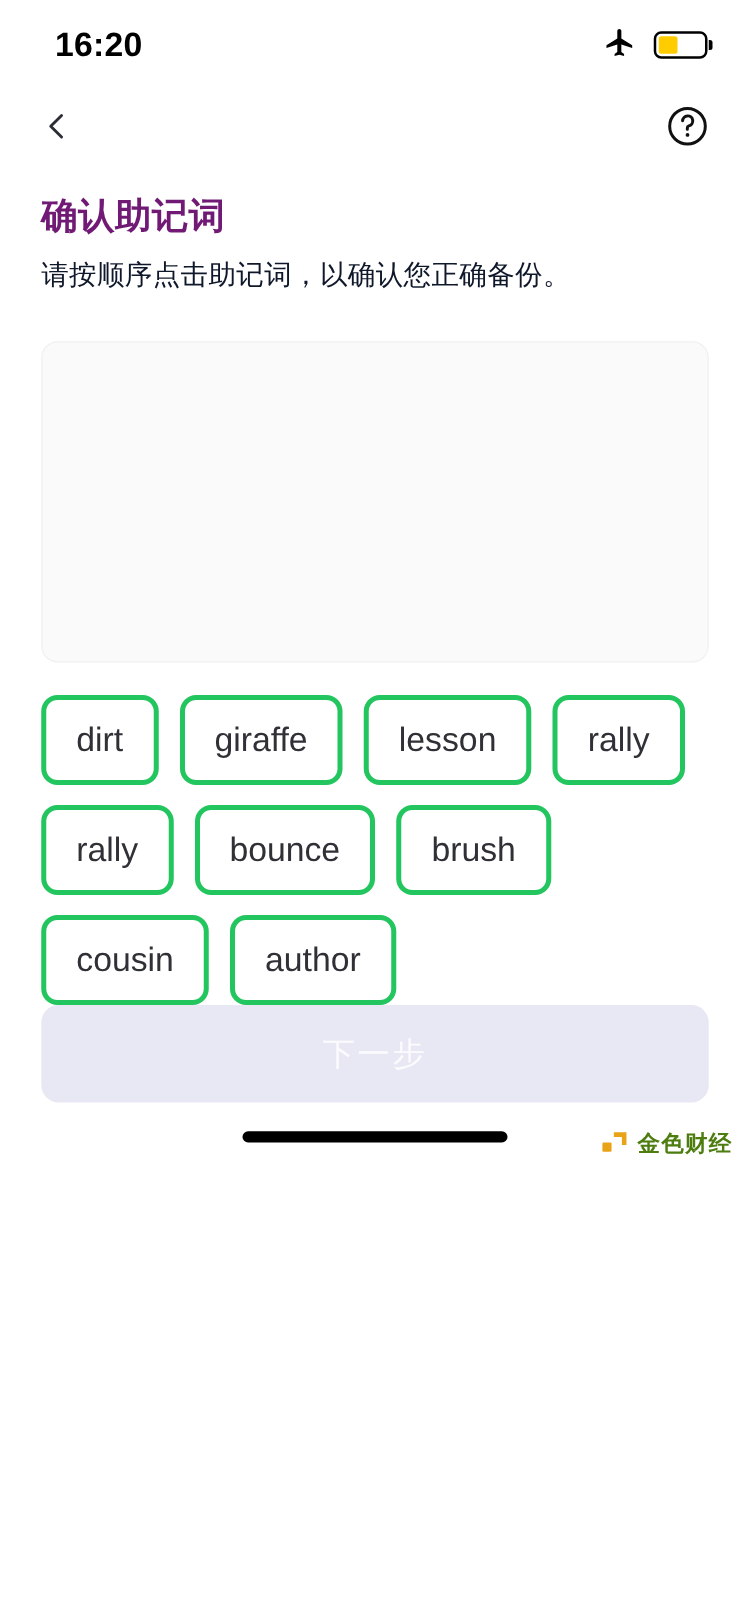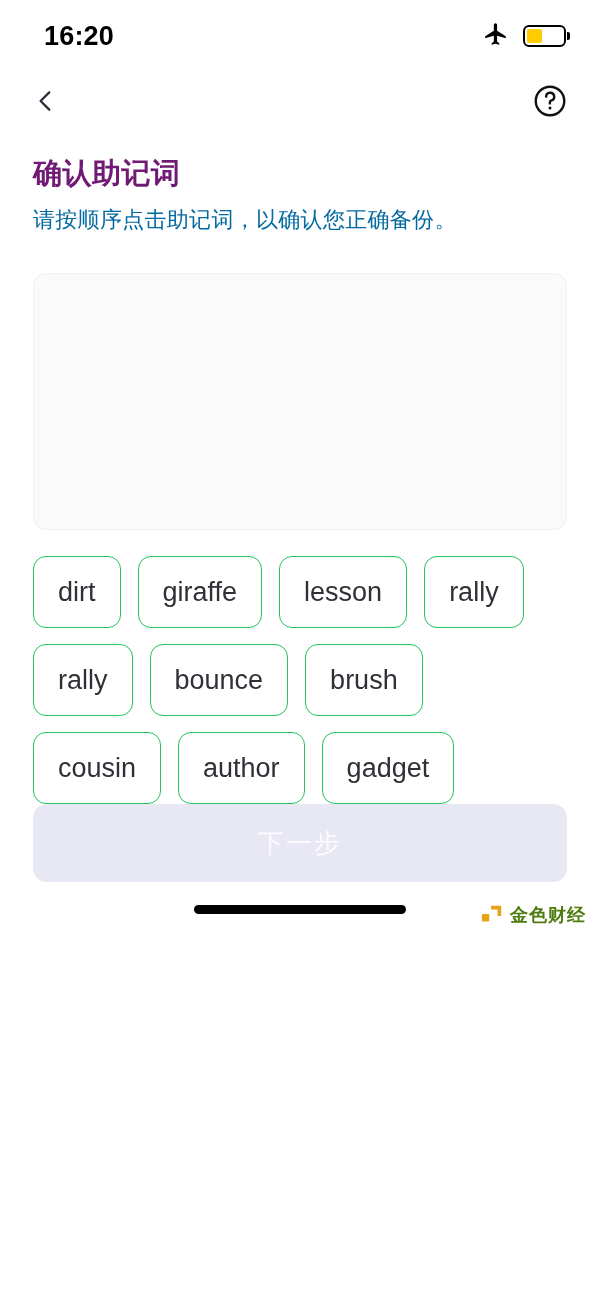--- a/index.html
+++ b/index.html
@@ -79,21 +79,21 @@
   .page-title {
     font-size:29px;
     font-weight:bold;
     color:#701a75;
     letter-spacing:0.5px;
     line-height:1.2;
   }
   .page-subtitle {
     margin-top:14px;
     font-size:22px;
-    color:#0369a1;
+    color:#0f172a;
     letter-spacing:0.3px;
     line-height:1.35;
   }
 
   
   .answer-box {
     margin:39px 33px 0 33px;
     height:320px;
     background:#fafafa;
     border:1px solid #f0f0f0;
@@ -104,21 +104,21 @@
   }
 
   
   .word-pool {
     margin:26px 33px 0 33px;
     display:flex; flex-wrap:wrap;
     gap:16px 17px;
   }
   .word-chip {
     background:#ffffff;
-    border:1px solid #22c55e;
+    border:4px solid #22c55e;
     border-radius:13px;
     padding:0 24px;
     height:72px;
     min-width:84px;
     display:flex; align-items:center; justify-content:center;
     font-size:27px;
     color:#2f3136;
     cursor:pointer;
     box-shadow:0 0 0 0.5px rgba(0,0,0,0.012);
   }
@@ -214,21 +214,20 @@
   <div class="word-pool">
       <div class="word-chip">dirt</div>
       <div class="word-chip">giraffe</div>
       <div class="word-chip">lesson</div>
       <div class="word-chip">rally</div>
       <div class="word-chip">rally</div>
       <div class="word-chip">bounce</div>
       <div class="word-chip">brush</div>
       <div class="word-chip">cousin</div>
       <div class="word-chip">author</div>
-      <div class="word-chip">gadget</div>
     </div>
 
   <div class="spacer"></div>
 
   <button class="next-btn" disabled="" style="background: rgb(232, 232, 244); color: rgb(251, 251, 254);">下一步</button>
 
   <div class="home-area">
     <div class="home-indicator"></div>
     <div class="watermark">
       <span class="wm-logo">

